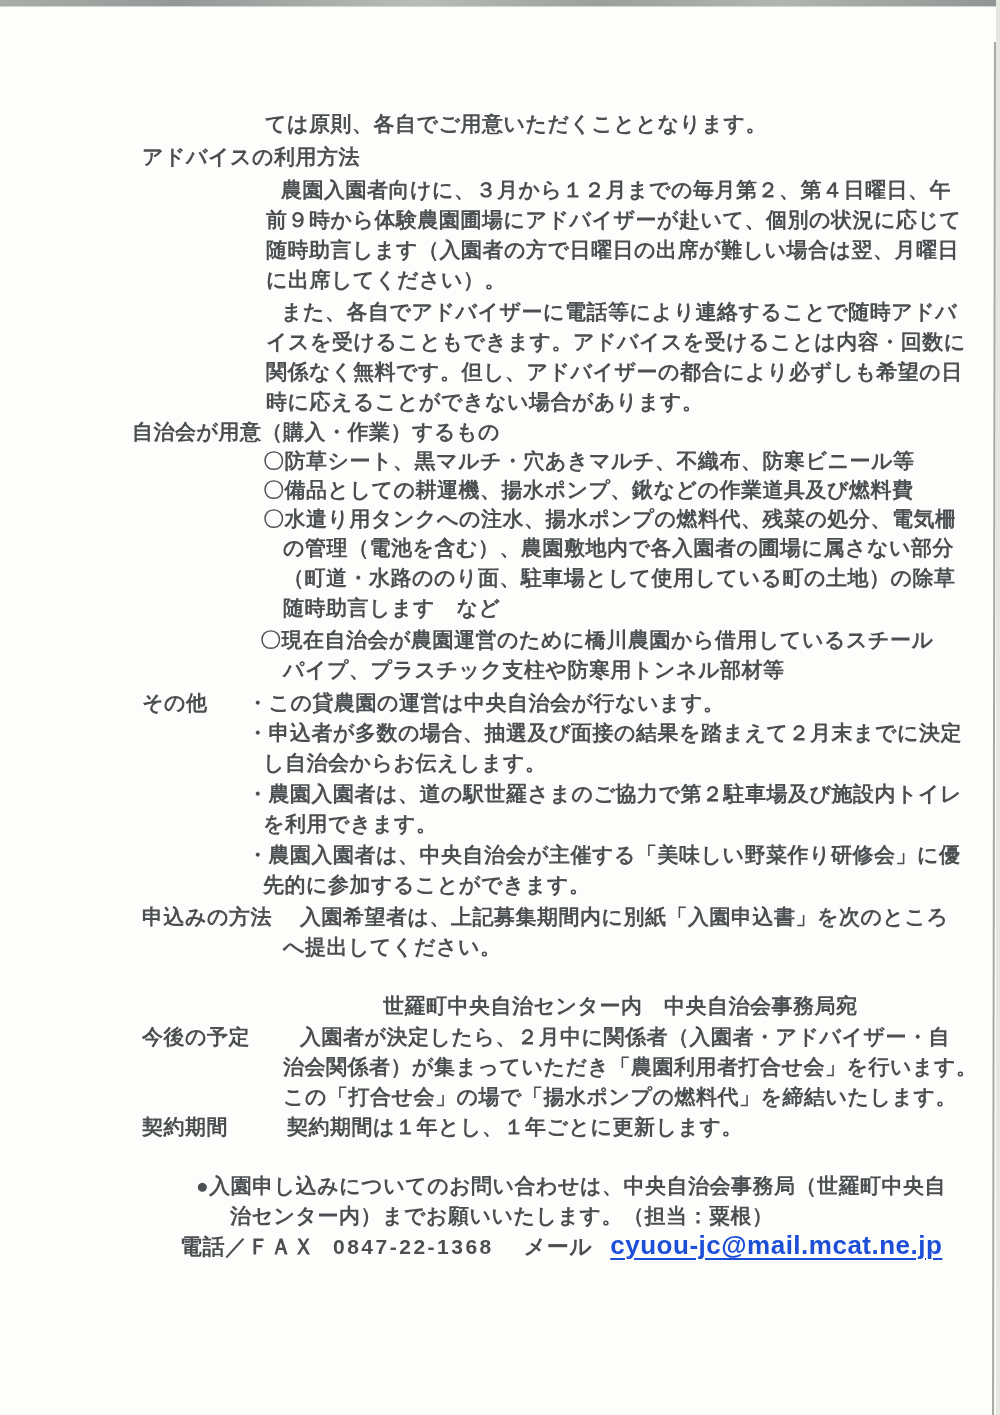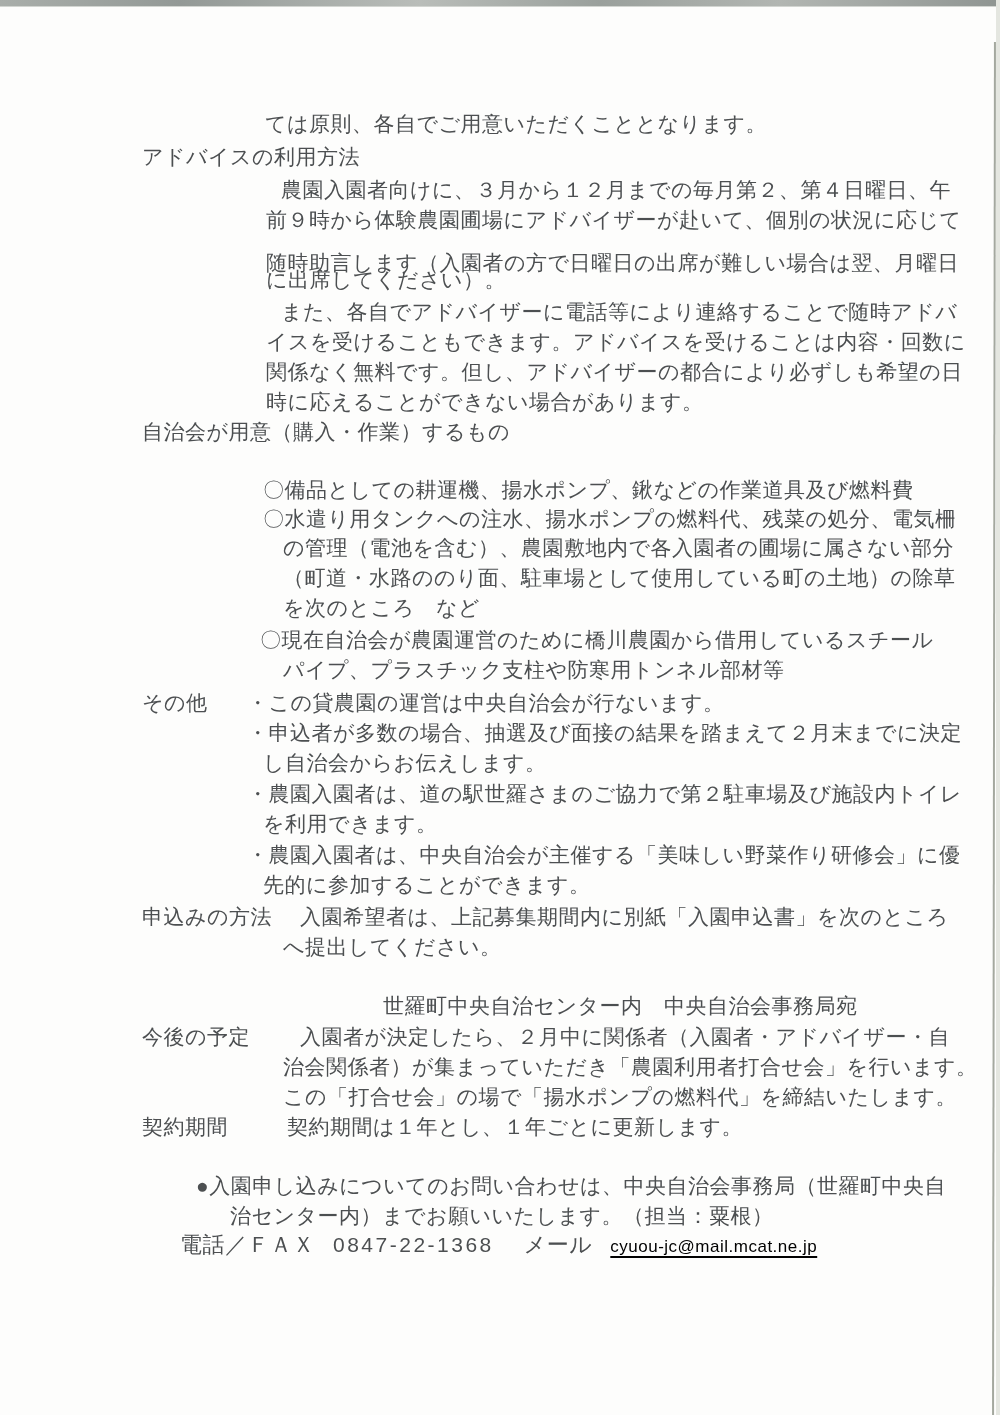--- a/index.html
+++ b/index.html
@@ -28,28 +28,29 @@
     background: #e4e6e0;
   }
   
   .line {
     position: absolute;
     white-space: nowrap;
     font-size: 21px;
     line-height: 26px;
     color: #4c4f51;
     letter-spacing: 0.5px;
+    font-weight: bold;
   }
   .contact-line { font-size: 22px; display: flex; align-items: baseline; }
   .contact-line .gap-sm { display: inline-block; width: 18px; }
   .contact-line .gap-md { display: inline-block; width: 30px; }
   .contact-line .phone-num { font-size: 21px; letter-spacing: 2.5px; }
   .email {
-    color: #000000;
-    font-size: 17px;
+    color: #1d4ed8;
+    font-size: 26px;
     letter-spacing: 0.5px;
     text-decoration: underline;
     text-underline-offset: 4px;
     text-decoration-thickness: 2px;
     cursor: pointer;
   }
 </style>
 </head>
 <body>
 
@@ -57,33 +58,34 @@
 
   <div class="scan-top"></div>
   <div class="scan-right-light"></div>
   <div class="scan-right-dark"></div>
 
   <div class="line" style="left:265px; top:111px">ては原則、各自でご用意いただくこととなります。</div>
 
   <div class="line" style="left:142px; top:144px">アドバイスの利用方法</div>
   <div class="line" style="left:281px; top:177px">農園入園者向けに、３月から１２月までの毎月第２、第４日曜日、午</div>
   <div class="line" style="left:266px; top:207px">前９時から体験農園圃場にアドバイザーが赴いて、個別の状況に応じて</div>
-  <div class="line" style="left:266px; top:250px">随時助言します（入園者の方で日曜日の出席が難しい場合は翌、月曜日</div>
+  <div class="line" style="left:266px; top:237px">随時助言します（入園者の方で日曜日の出席が難しい場合は翌、月曜日</div>
   <div class="line" style="left:266px; top:267px">に出席してください）。</div>
   <div class="line" style="left:281px; top:299px">また、各自でアドバイザーに電話等により連絡することで随時アドバ</div>
   <div class="line" style="left:266px; top:329px">イスを受けることもできます。アドバイスを受けることは内容・回数に</div>
   <div class="line" style="left:266px; top:359px">関係なく無料です。但し、アドバイザーの都合により必ずしも希望の日</div>
   <div class="line" style="left:266px; top:389px">時に応えることができない場合があります。</div>
 
-  <div class="line" style="left:142px; top:419px">自治会が用意（購入・作業）するもの</div>
+  <div class="line" style="left:132px; top:419px">自治会が用意（購入・作業）するもの</div>
+  <div class="line" style="left:263px; top:448px">〇防草シート、黒マルチ・穴あきマルチ、不織布、防寒ビニール等</div>
   <div class="line" style="left:263px; top:477px">〇備品としての耕運機、揚水ポンプ、鍬などの作業道具及び燃料費</div>
   <div class="line" style="left:263px; top:506px">〇水遣り用タンクへの注水、揚水ポンプの燃料代、残菜の処分、電気柵</div>
   <div class="line" style="left:283px; top:535px">の管理（電池を含む）、農園敷地内で各入園者の圃場に属さない部分</div>
   <div class="line" style="left:283px; top:565px">（町道・水路ののり面、駐車場として使用している町の土地）の除草</div>
-  <div class="line" style="left:283px; top:595px">を次のところ　など</div>
+  <div class="line" style="left:283px; top:595px">随時助言します　など</div>
   <div class="line" style="left:260px; top:627px">〇現在自治会が農園運営のために橋川農園から借用しているスチール</div>
   <div class="line" style="left:283px; top:657px">パイプ、プラスチック支柱や防寒用トンネル部材等</div>
 
   <div class="line" style="left:142px; top:690px">その他</div>
   <div class="line" style="left:247px; top:690px">・この貸農園の運営は中央自治会が行ないます。</div>
   <div class="line" style="left:247px; top:720px">・申込者が多数の場合、抽選及び面接の結果を踏まえて２月末までに決定</div>
   <div class="line" style="left:263px; top:750px">し自治会からお伝えします。</div>
   <div class="line" style="left:247px; top:781px">・農園入園者は、道の駅世羅さまのご協力で第２駐車場及び施設内トイレ</div>
   <div class="line" style="left:263px; top:811px">を利用できます。</div>
   <div class="line" style="left:247px; top:842px">・農園入園者は、中央自治会が主催する「美味しい野菜作り研修会」に優</div>

